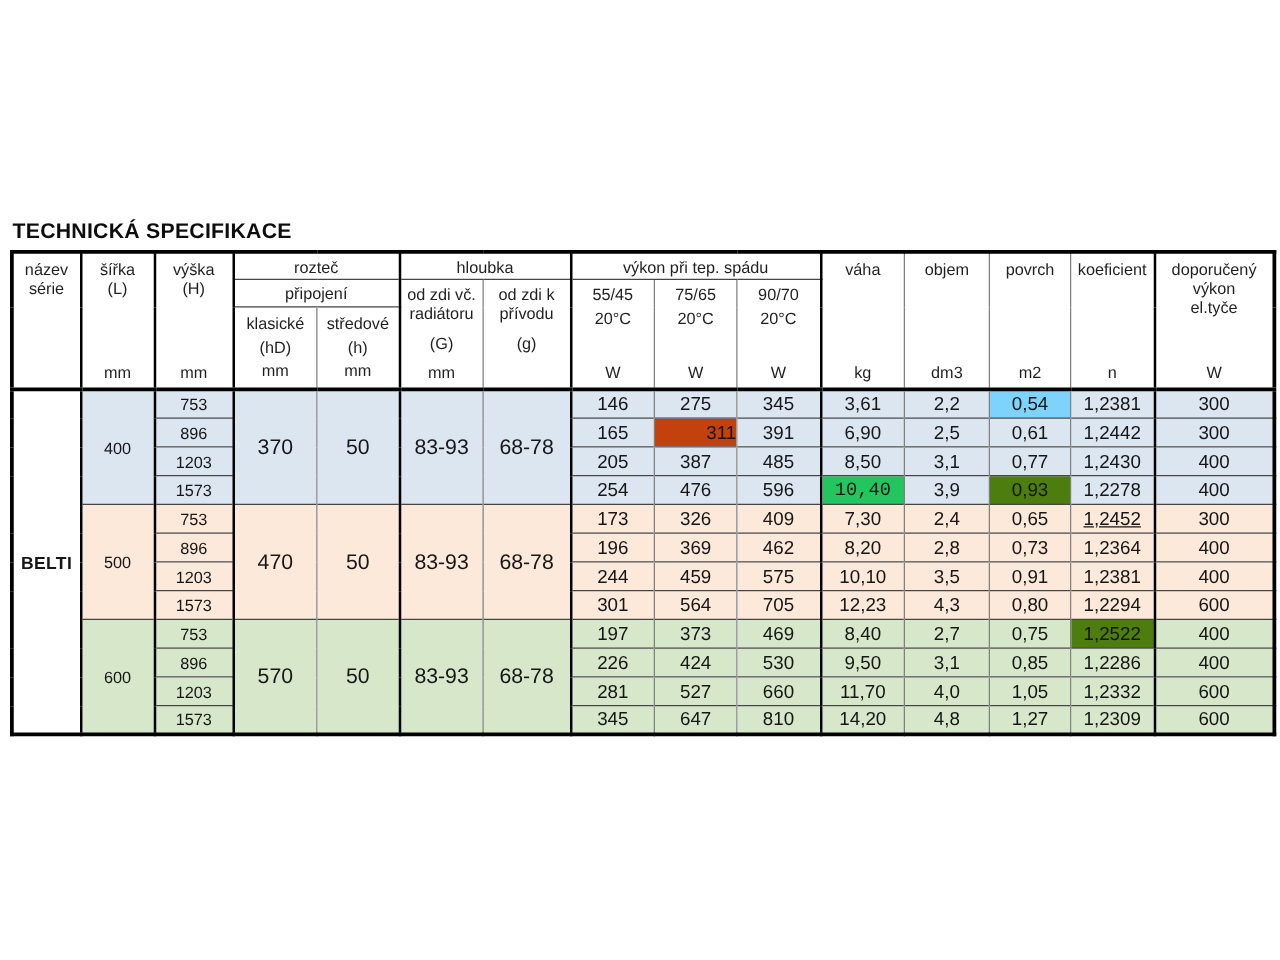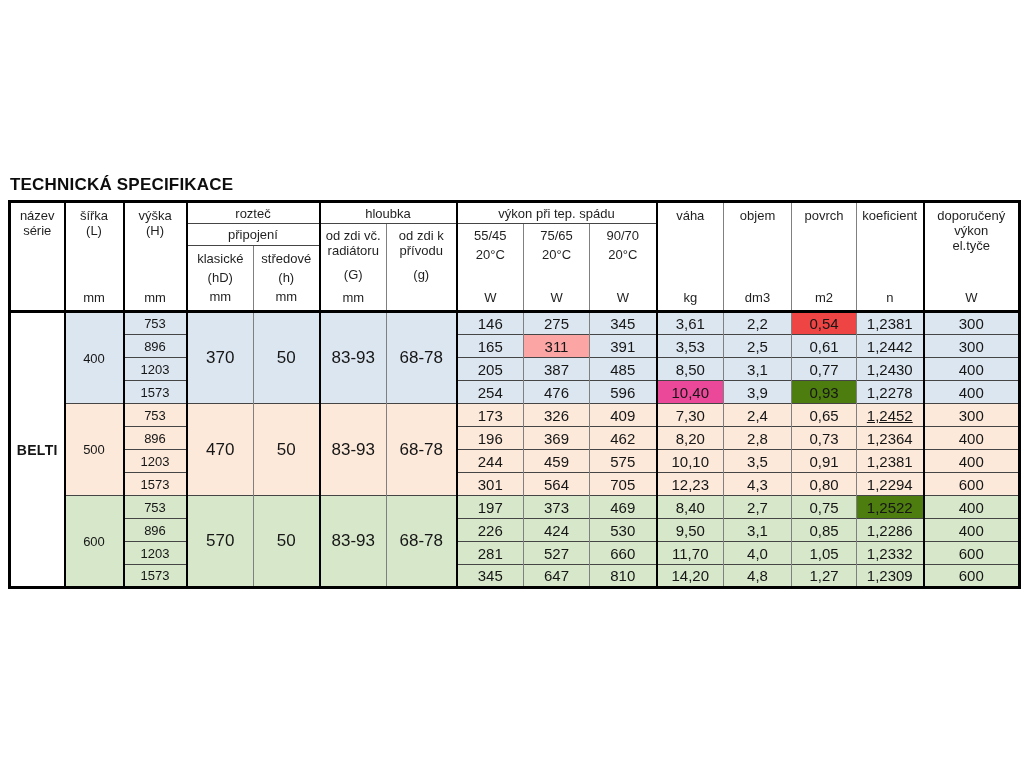--- a/index.html
+++ b/index.html
@@ -204,30 +204,30 @@
         <td class="sm bl2" style="background: rgb(220, 230, 241);">753</td>
         <td class="lg bl2" rowspan="4" style="background: rgb(220, 230, 241);">370</td>
         <td class="lg" rowspan="4" style="background: rgb(220, 230, 241);">50</td>
         <td class="lg bl2" rowspan="4" style="background: rgb(220, 230, 241);">83-93</td>
         <td class="lg" rowspan="4" style="background: rgb(220, 230, 241);">68-78</td>
         <td class="bl2" style="background: rgb(220, 230, 241);">146</td>
         <td style="background: rgb(220, 230, 241);">275</td>
         <td style="background: rgb(220, 230, 241);">345</td>
         <td class="bl2" style="background: rgb(220, 230, 241);">3,61</td>
         <td style="background: rgb(220, 230, 241);">2,2</td>
-        <td style="background: #ef4444; text-align: center;">0,54</td>
+        <td style="background: #7dd3fc; text-align: center;">0,54</td>
         <td style="background: rgb(220, 230, 241);">1,2381</td>
         <td class="bl2" style="background: rgb(220, 230, 241);">300</td>
       </tr>
       <tr>
         <td class="sm bl2" style="background: rgb(220, 230, 241);">896</td>
         <td class="bl2" style="background: rgb(220, 230, 241);">165</td>
-        <td style="background: #fca5a5;">311</td>
+        <td style="background: #c2410c; text-align: right;">311</td>
         <td style="background: rgb(220, 230, 241);">391</td>
-        <td class="bl2" style="background: rgb(220, 230, 241);">3,53</td>
+        <td class="bl2" style="background: rgb(220, 230, 241);">6,90</td>
         <td style="background: rgb(220, 230, 241);">2,5</td>
         <td style="background: rgb(220, 230, 241);">0,61</td>
         <td style="background: rgb(220, 230, 241);">1,2442</td>
         <td class="bl2" style="background: rgb(220, 230, 241);">300</td>
       </tr>
       <tr>
         <td class="sm bl2" style="background: rgb(220, 230, 241);">1203</td>
         <td class="bl2" style="background: rgb(220, 230, 241);">205</td>
         <td style="background: rgb(220, 230, 241);">387</td>
         <td style="background: rgb(220, 230, 241);">485</td>
@@ -235,21 +235,21 @@
         <td style="background: rgb(220, 230, 241);">3,1</td>
         <td style="background: rgb(220, 230, 241);">0,77</td>
         <td style="background: rgb(220, 230, 241);">1,2430</td>
         <td class="bl2" style="background: rgb(220, 230, 241);">400</td>
       </tr>
       <tr>
         <td class="sm bl2" style="background: rgb(220, 230, 241);">1573</td>
         <td class="bl2" style="background: rgb(220, 230, 241);">254</td>
         <td style="background: rgb(220, 230, 241);">476</td>
         <td style="background: rgb(220, 230, 241);">596</td>
-        <td class="bl2" style="background: #ec4899;">10,40</td>
+        <td class="bl2" style="background: #22c55e; font-family: Liberation Mono, monospace;">10,40</td>
         <td style="background: rgb(220, 230, 241);">3,9</td>
         <td style="background: #4d7c0f;">0,93</td>
         <td style="background: rgb(220, 230, 241);">1,2278</td>
         <td class="bl2" style="background: rgb(220, 230, 241);">400</td>
       </tr>
       <tr>
         <td class="sm bl2" rowspan="4" style="background: rgb(252, 233, 218);">500</td>
         <td class="sm bl2" style="background: rgb(252, 233, 218);">753</td>
         <td class="lg bl2" rowspan="4" style="background: rgb(252, 233, 218);">470</td>
         <td class="lg" rowspan="4" style="background: rgb(252, 233, 218);">50</td>

